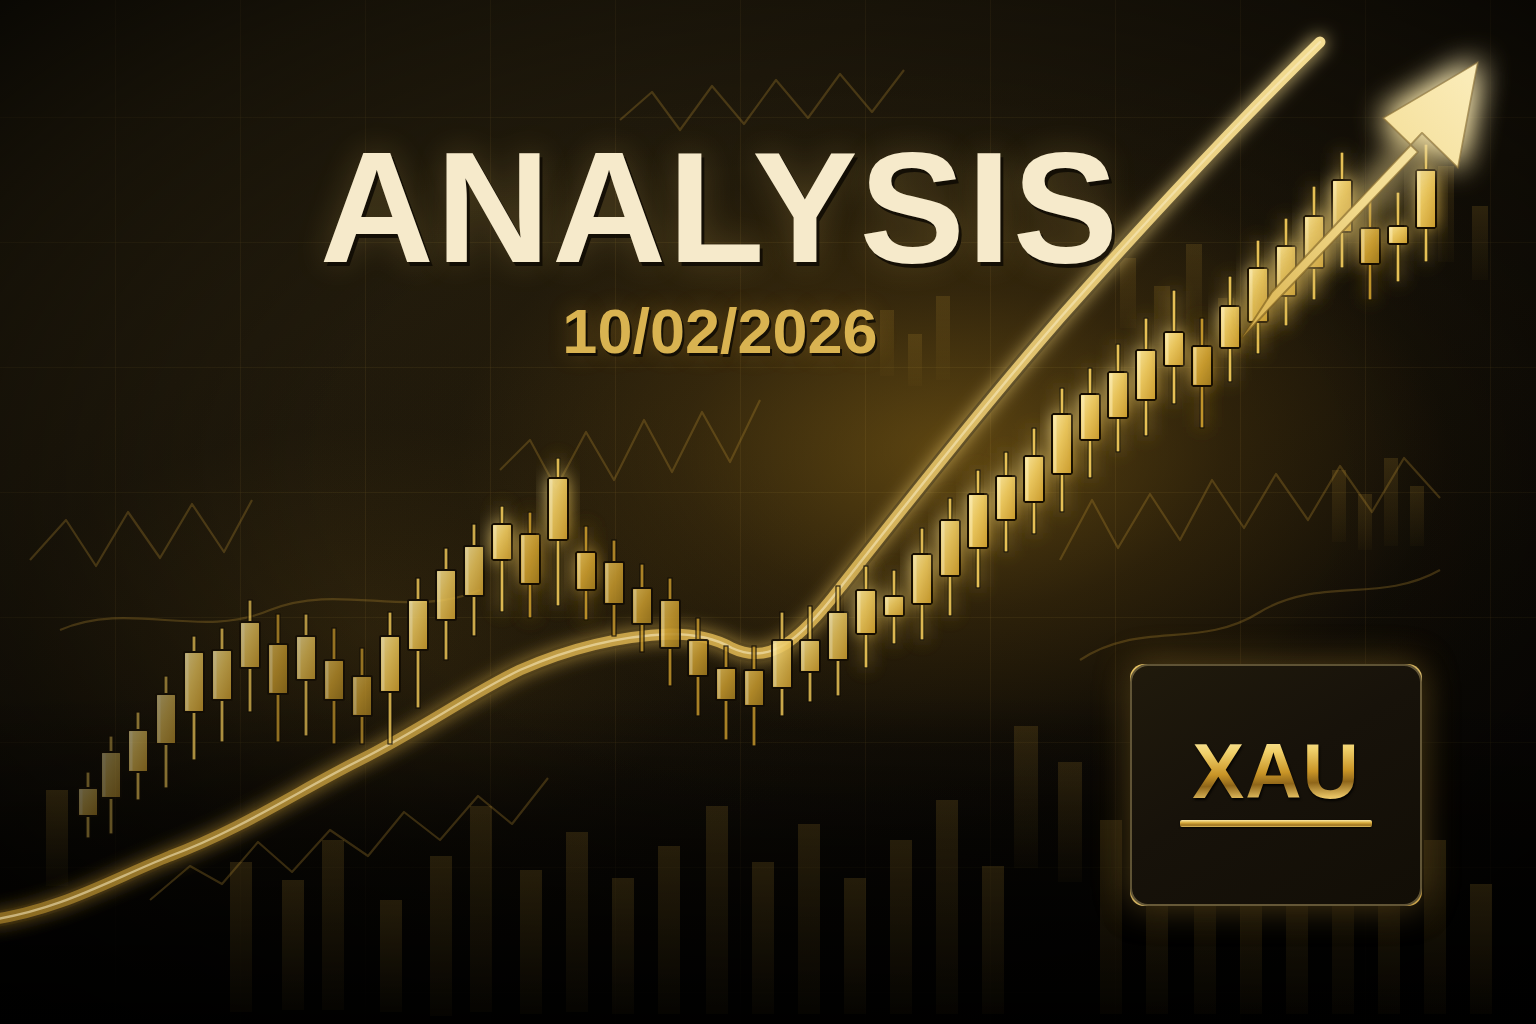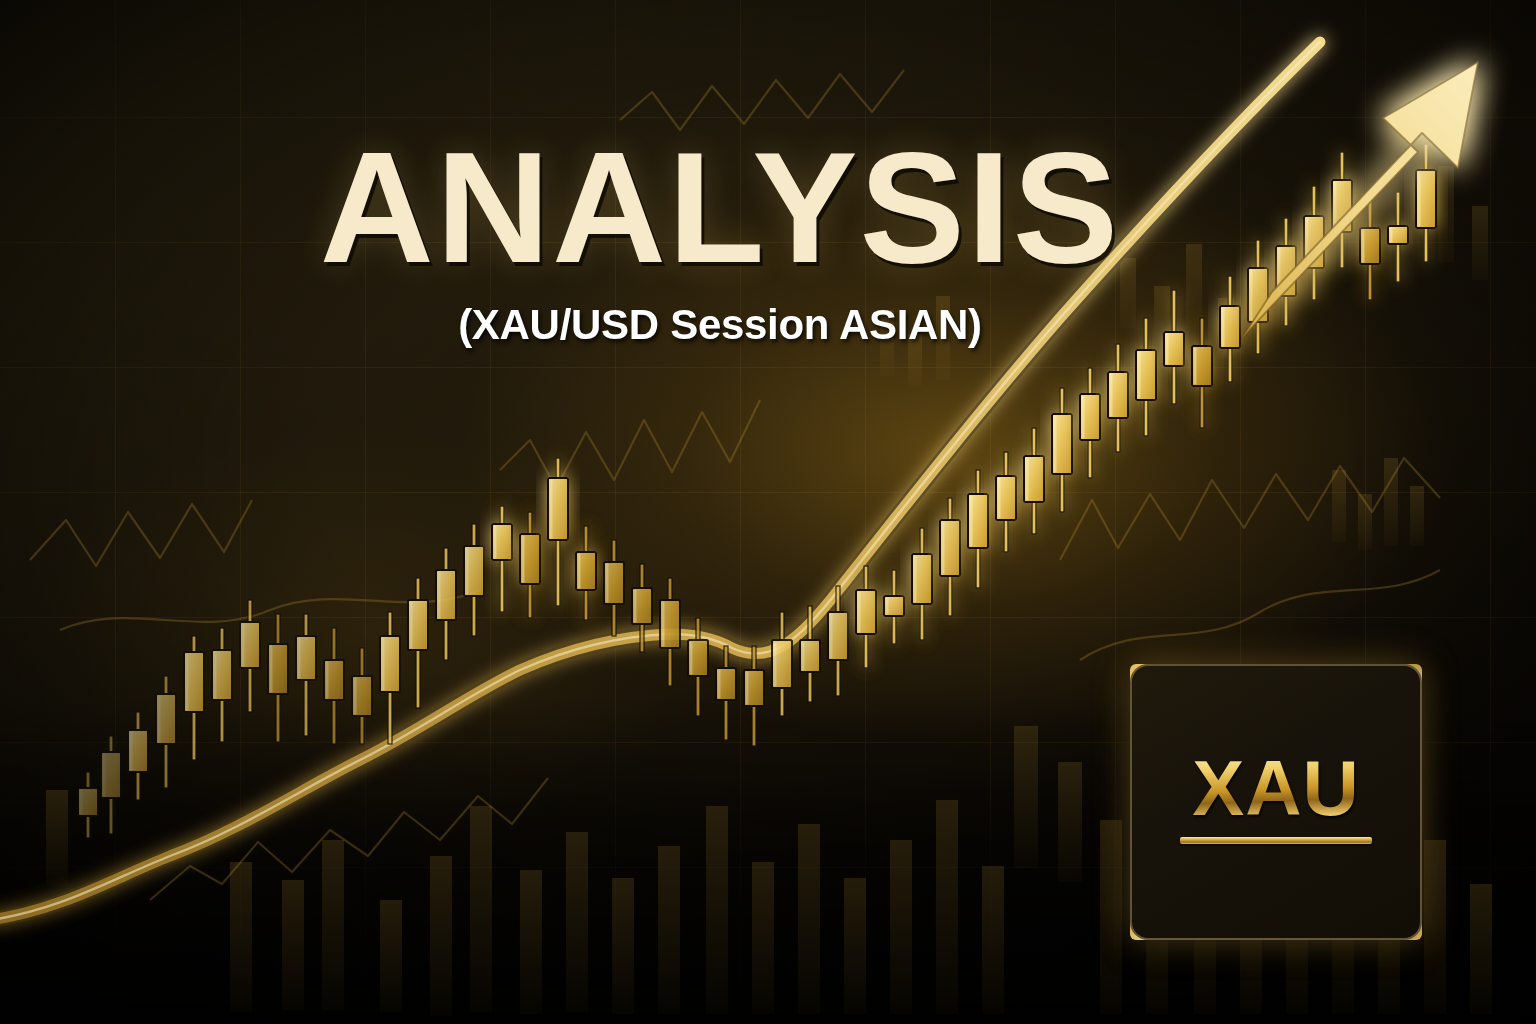--- a/index.html
+++ b/index.html
@@ -80,22 +80,22 @@
     font-weight:700;
     letter-spacing:-0.3px;
     color:#FFFFFF;
     text-shadow:2px 3px 4px rgba(0,0,0,0.75);
   }
 
   
   .logo {
     position:absolute; z-index:9;
     left:1130px; top:664px;
-    width:292px; height:276px;
-    border-radius:6px;
+    width:292px; height:242px;
+    border-radius:14px;
     padding:0;
     background:linear-gradient(140deg,#e8c66a 0%,#c99a2c 16%,#8d6415 38%,#f0d483 56%,#b8862a 74%,#7d5a14 90%,#d9b155 100%);
     box-shadow:
       0 0 36px rgba(226,174,62,0.34),
       0 10px 26px rgba(0,0,0,0.70);
   }
   .logo-inner {
     width:100%; height:100%;
     border-radius:18px;
     background:linear-gradient(150deg,#201a0c 0%,#17120a 45%,#120e06 100%);
@@ -499,21 +499,21 @@
     <g filter="url(#glowStrong)">
       <path d="M 1242,338 L 1268,310 L 1418,152 L 1383,118 L 1478,62 L 1458,168 L 1422,133 L 1272,292 Z" fill="url(#arrowGrad)" stroke="#6b4f12" stroke-width="2" stroke-opacity="0.55" stroke-linejoin="round"></path>
     </g>
   </svg>
 
   <div class="bg-vignette"></div>
   <div class="bg-bottomfade"></div>
 
   <div class="textblock">
     <div class="title">ANALYSIS</div>
-    <div class="subtitle">(XAU/USD Session ASIAN)</div>
+    <div class="date">10/02/2026</div>
   </div>
 
   <div class="logo">
     <div class="logo-inner">
       <div class="logo-xau">XAU</div>
       <div class="logo-rule"></div>
     </div>
   </div>
 
 </div>

